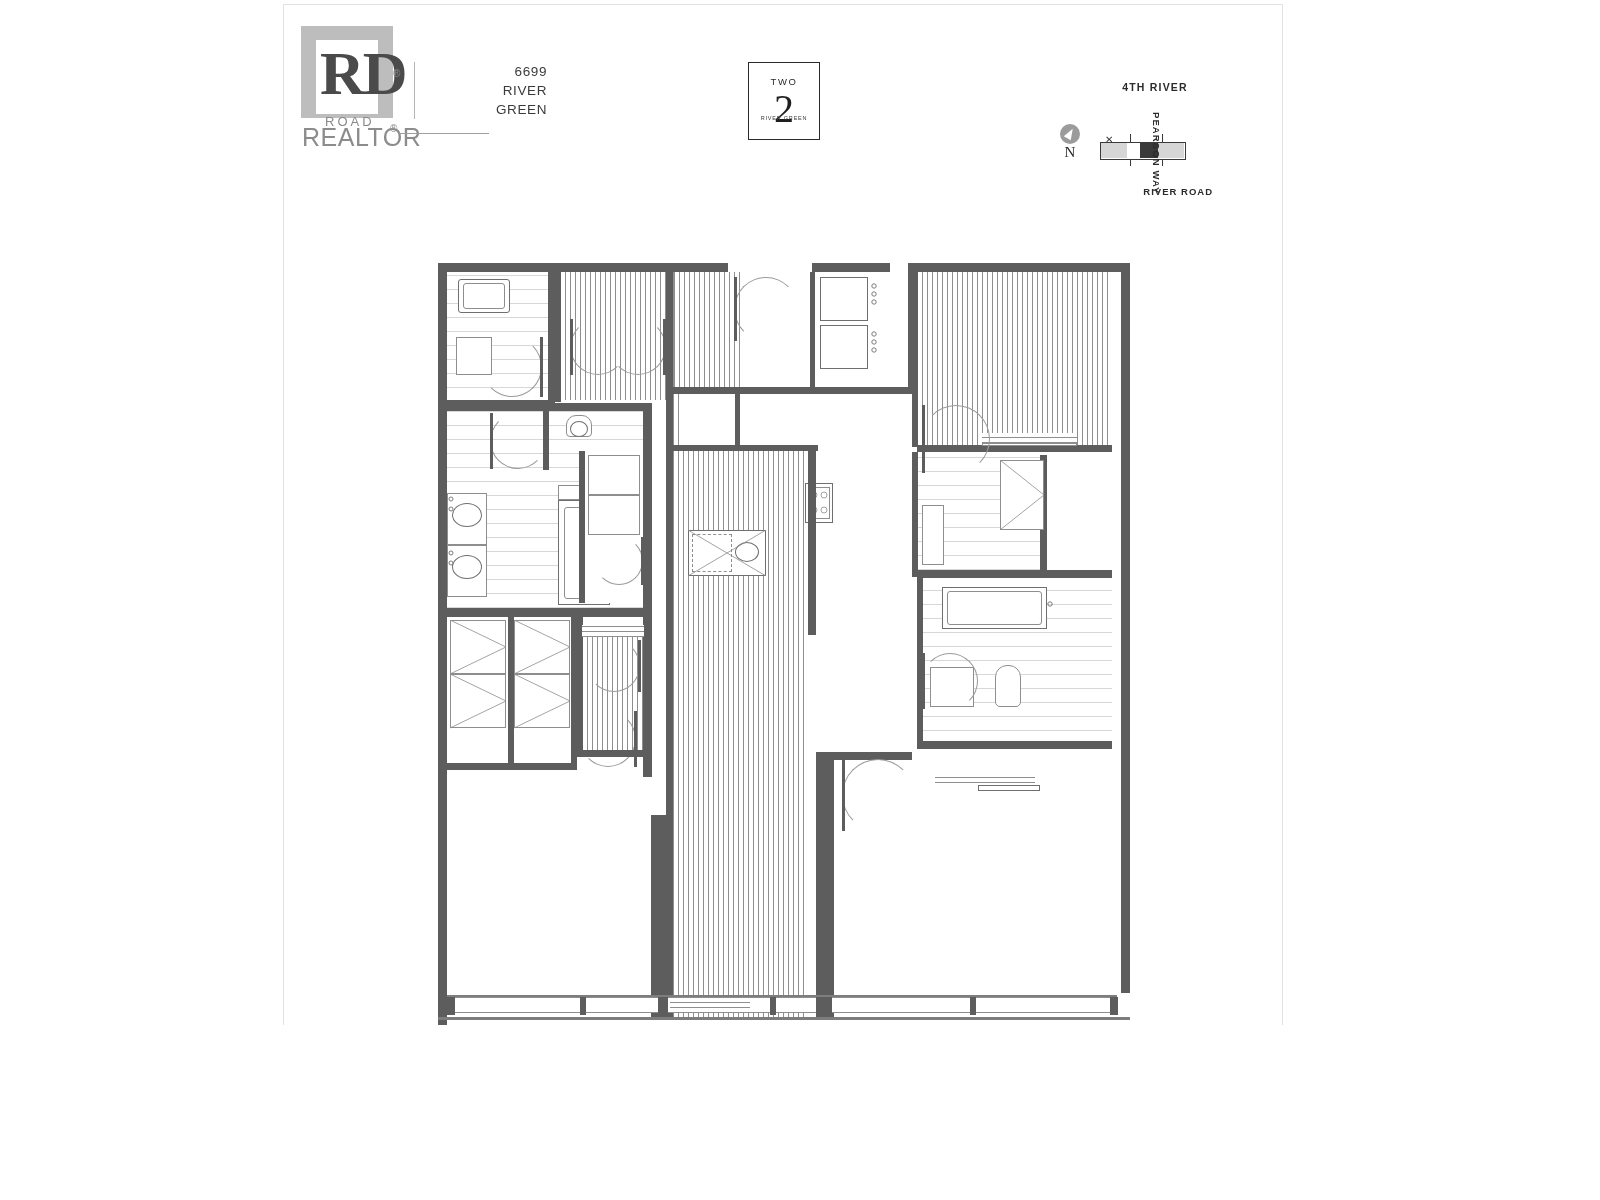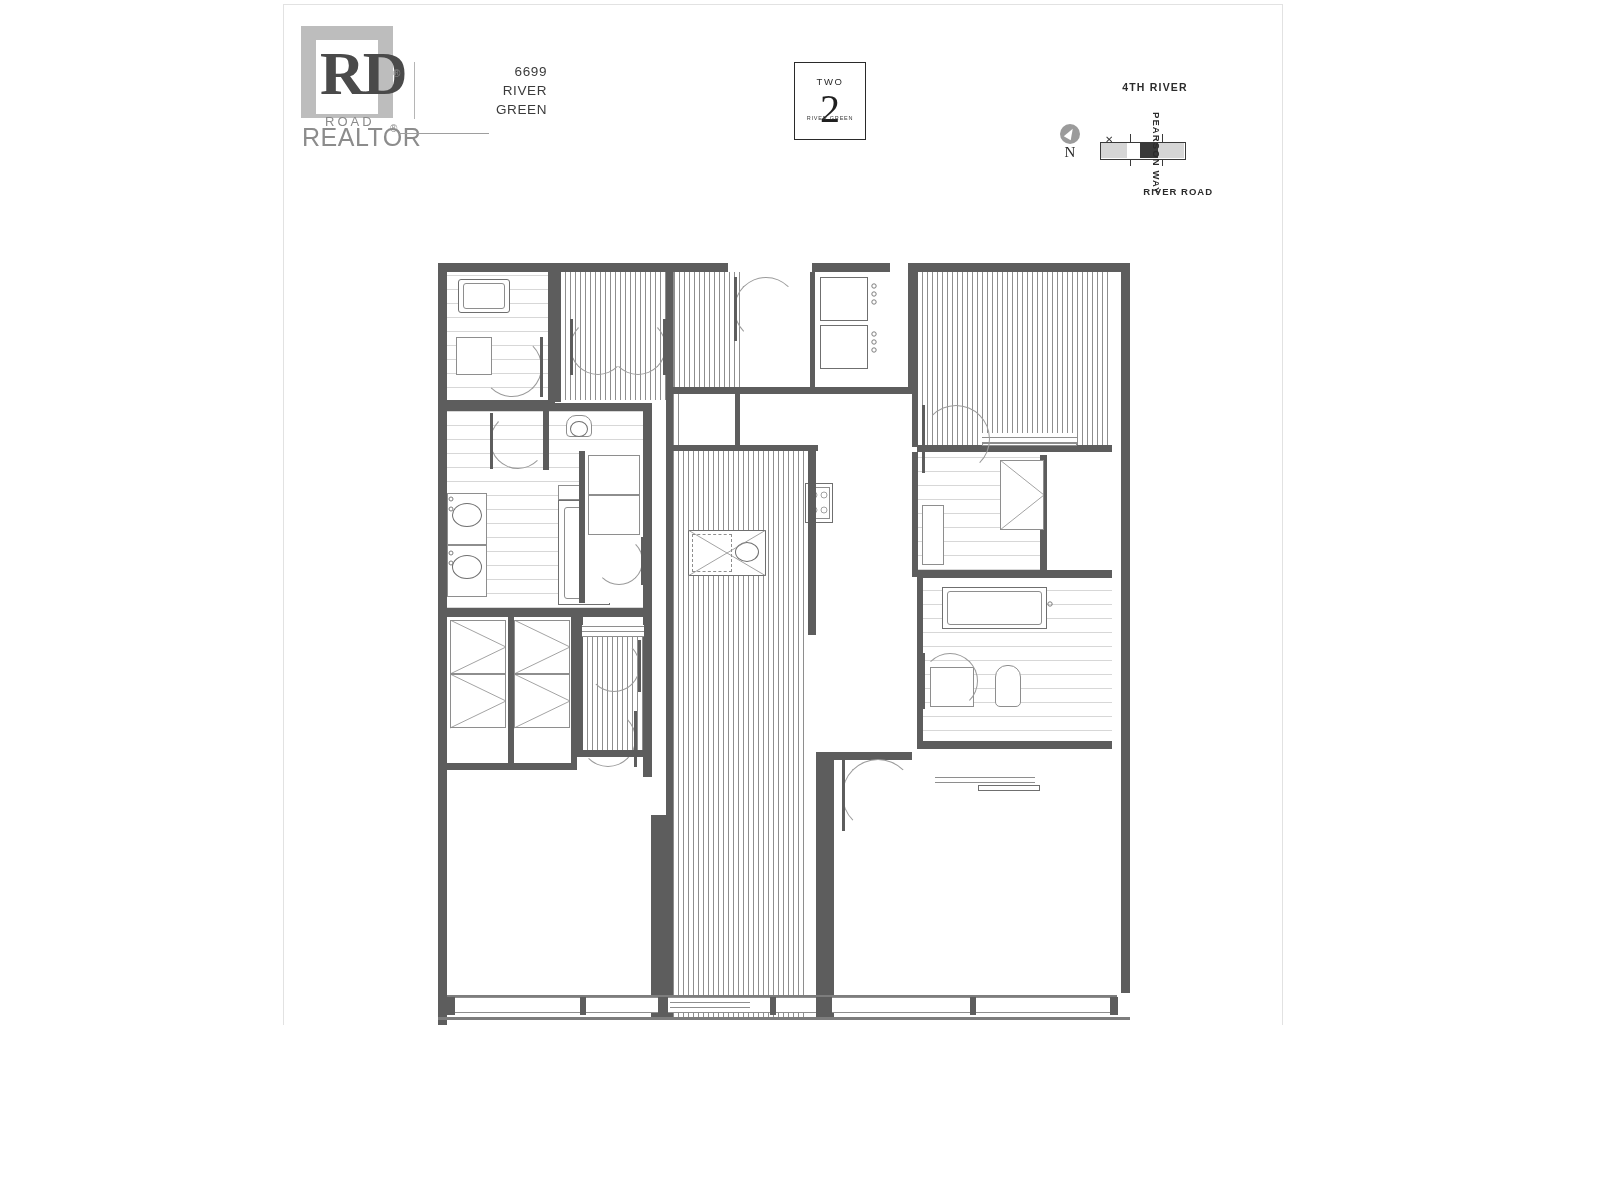--- a/index.html
+++ b/index.html
@@ -141,21 +141,20 @@
 
   
   .brand-mark {
     position: absolute;
     left: 748px;
     top: 62px;
     width: 72px;
     height: 78px;
     border: 1.6px solid #2a2a2a;
     box-sizing: border-box;
-    margin-left: 46px;
   }
   .brand-two {
     position: absolute;
     left: 0; right: 0;
     top: 13px;
     text-align: center;
     font-size: 9.5px;
     letter-spacing: 1.6px;
     color: #2a2a2a;
   }

